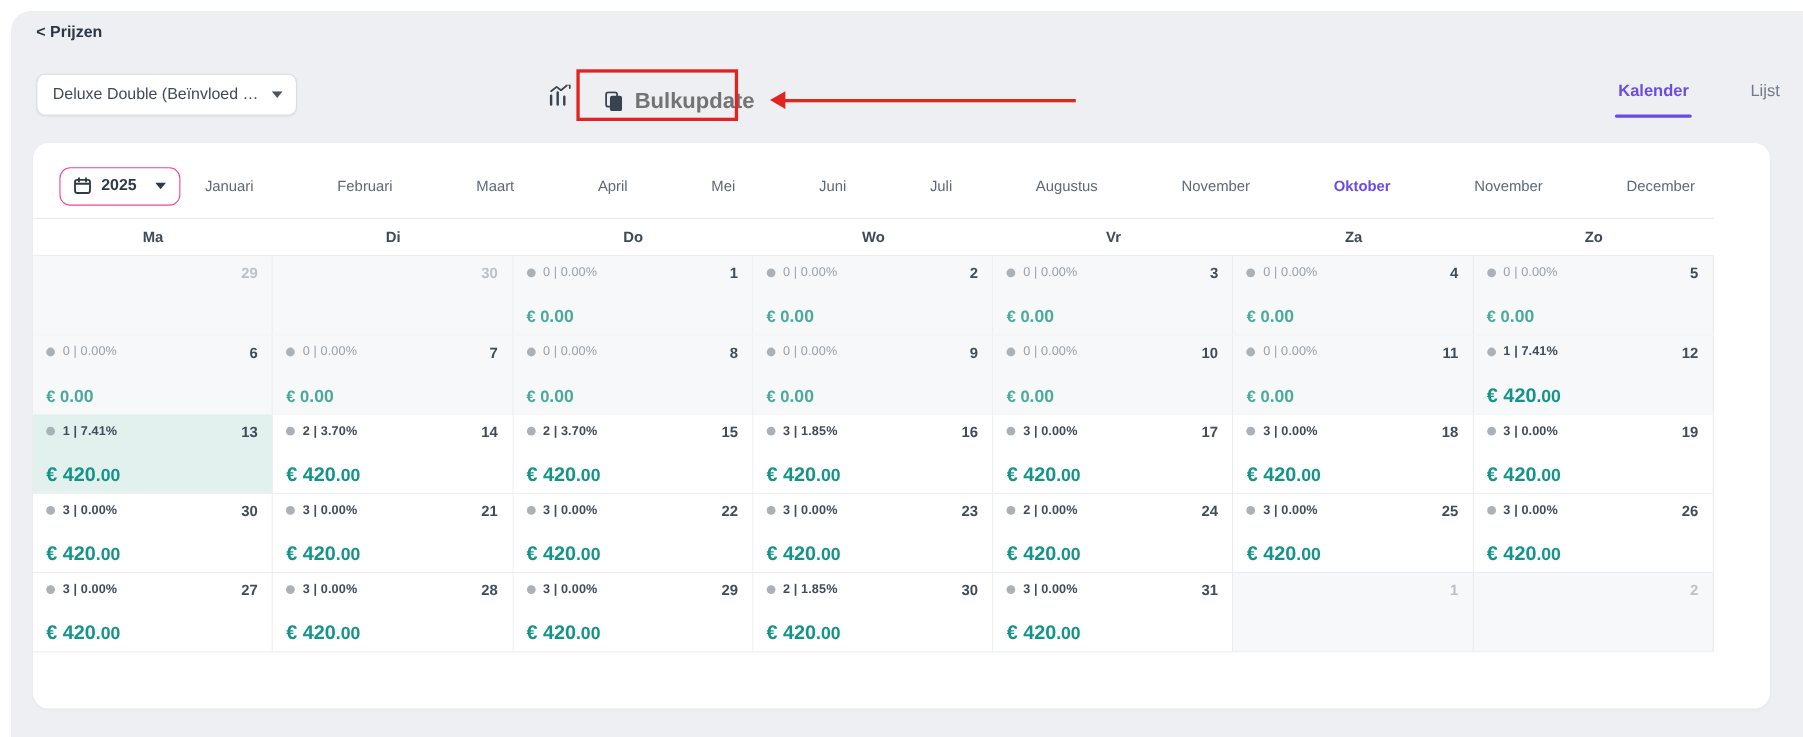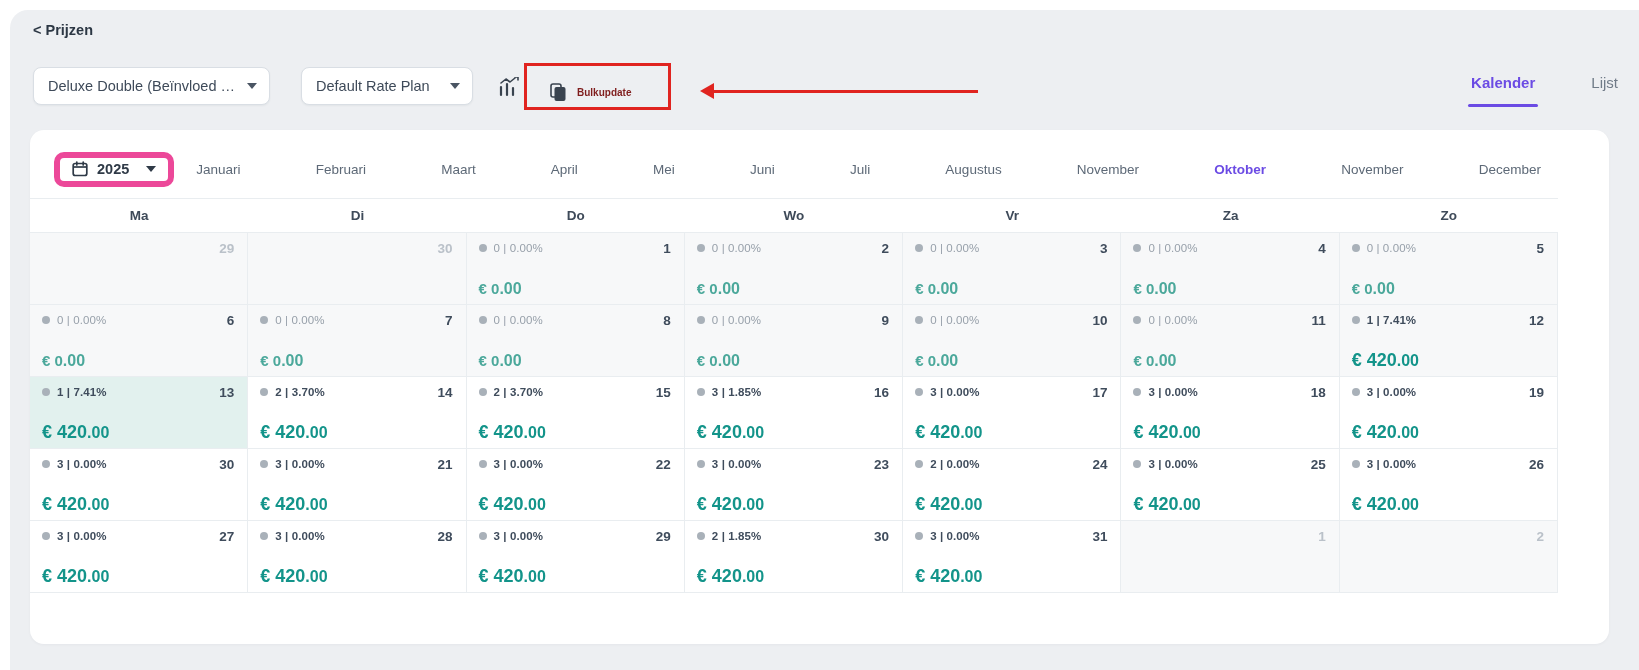--- a/index.html
+++ b/index.html
@@ -35,21 +35,21 @@
   .select .val{overflow:hidden;text-overflow:ellipsis;}
   #room-select{left:23px;width:237px;}
   #rate-select{left:291px;width:172px;}
   .caret{margin-left:8px;flex:0 0 auto;}
   .icon-btn{
     position:absolute;left:486px;top:64px;width:26px;height:26px;border:none;
     background:transparent;padding:0;cursor:pointer;display:flex;align-items:center;justify-content:center;
   }
   .bulk-btn{
     position:absolute;left:530px;top:61px;height:42px;display:flex;align-items:center;gap:11px;
-    padding:0 10px;font-size:10px;font-weight:700;color:#7f1d1d;cursor:pointer;background:transparent;border:none;
+    padding:0 10px;font-size:20px;font-weight:700;color:#737373;cursor:pointer;background:transparent;border:none;
   }
   .red-box{
     position:absolute;left:514px;top:53px;width:147px;height:47px;
     border:3px solid var(--red);pointer-events:none;
   }
   .red-arrow{position:absolute;left:690px;top:73px;width:278px;height:16px;pointer-events:none;}
   .red-arrow .shaft{position:absolute;left:11px;right:0;top:6.5px;height:3px;background:var(--red);}
   .red-arrow .head{
     position:absolute;left:0;top:0;width:0;height:0;
     border-top:8px solid transparent;border-bottom:8px solid transparent;border-right:14px solid var(--red);
@@ -62,21 +62,21 @@
     background:var(--purple);border-radius:3px;
   }
   
   .card{
     position:absolute;left:20px;top:120px;width:1579px;height:514px;
     background:#fff;border-radius:14px;box-shadow:0 1px 3px rgba(20,30,40,.04);
   }
   .monthbar{display:flex;align-items:center;height:68px;padding:10px 24px 0 24px;}
   .year-pill{
     display:flex;align-items:center;gap:9px;height:35px;padding:0 12px;
-    border:6px solid #ec4899;border-radius:10px;background:#fff;
+    border:1px solid #ec4899;border-radius:10px;background:#fff;
     font-size:14.5px;font-weight:600;color:#2f3a47;cursor:pointer;flex:0 0 auto;
   }
   .months{
     flex:1;display:flex;justify-content:space-between;align-items:center;
     padding:0 44px 0 22px;font-size:13.5px;color:#5d6977;
   }
   .month{cursor:pointer;}
   .month.active{color:var(--purple);font-weight:600;}
   
   .dow-row{
@@ -111,26 +111,20 @@
 
   <a class="back-link">&lt; Prijzen</a>
 
   <div class="select" id="room-select">
     <span class="val">Deluxe Double (Beïnvloed d...</span>
     <svg class="caret" width="10" height="6" viewBox="0 0 10 6">
         <path d="M0 0h10L5 6z" fill="#4a5563"></path>
       </svg>
   </div>
 
-  <div class="select" id="rate-select">
-    <span class="val">Default Rate Plan</span>
-    <svg class="caret" width="10" height="6" viewBox="0 0 10 6">
-        <path d="M0 0h10L5 6z" fill="#4a5563"></path>
-      </svg>
-  </div>
 
   <button class="icon-btn">
     <svg width="20" height="20" viewBox="0 0 20 20">
       <path d="M2 18V10" stroke="#39434f" stroke-width="2.2" stroke-linecap="round"></path>
       <path d="M8 18V7" stroke="#39434f" stroke-width="2.2" stroke-linecap="round"></path>
       <path d="M14 18V11" stroke="#39434f" stroke-width="2.2" stroke-linecap="round"></path>
       <path d="M2 6l5-4 4 3 5-4" stroke="#39434f" stroke-width="1.6" fill="none" stroke-linecap="round" stroke-linejoin="round"></path>
       <path d="M16 0h3v3" stroke="#39434f" stroke-width="1.6" fill="none" stroke-linecap="round"></path>
     </svg>
   </button>

